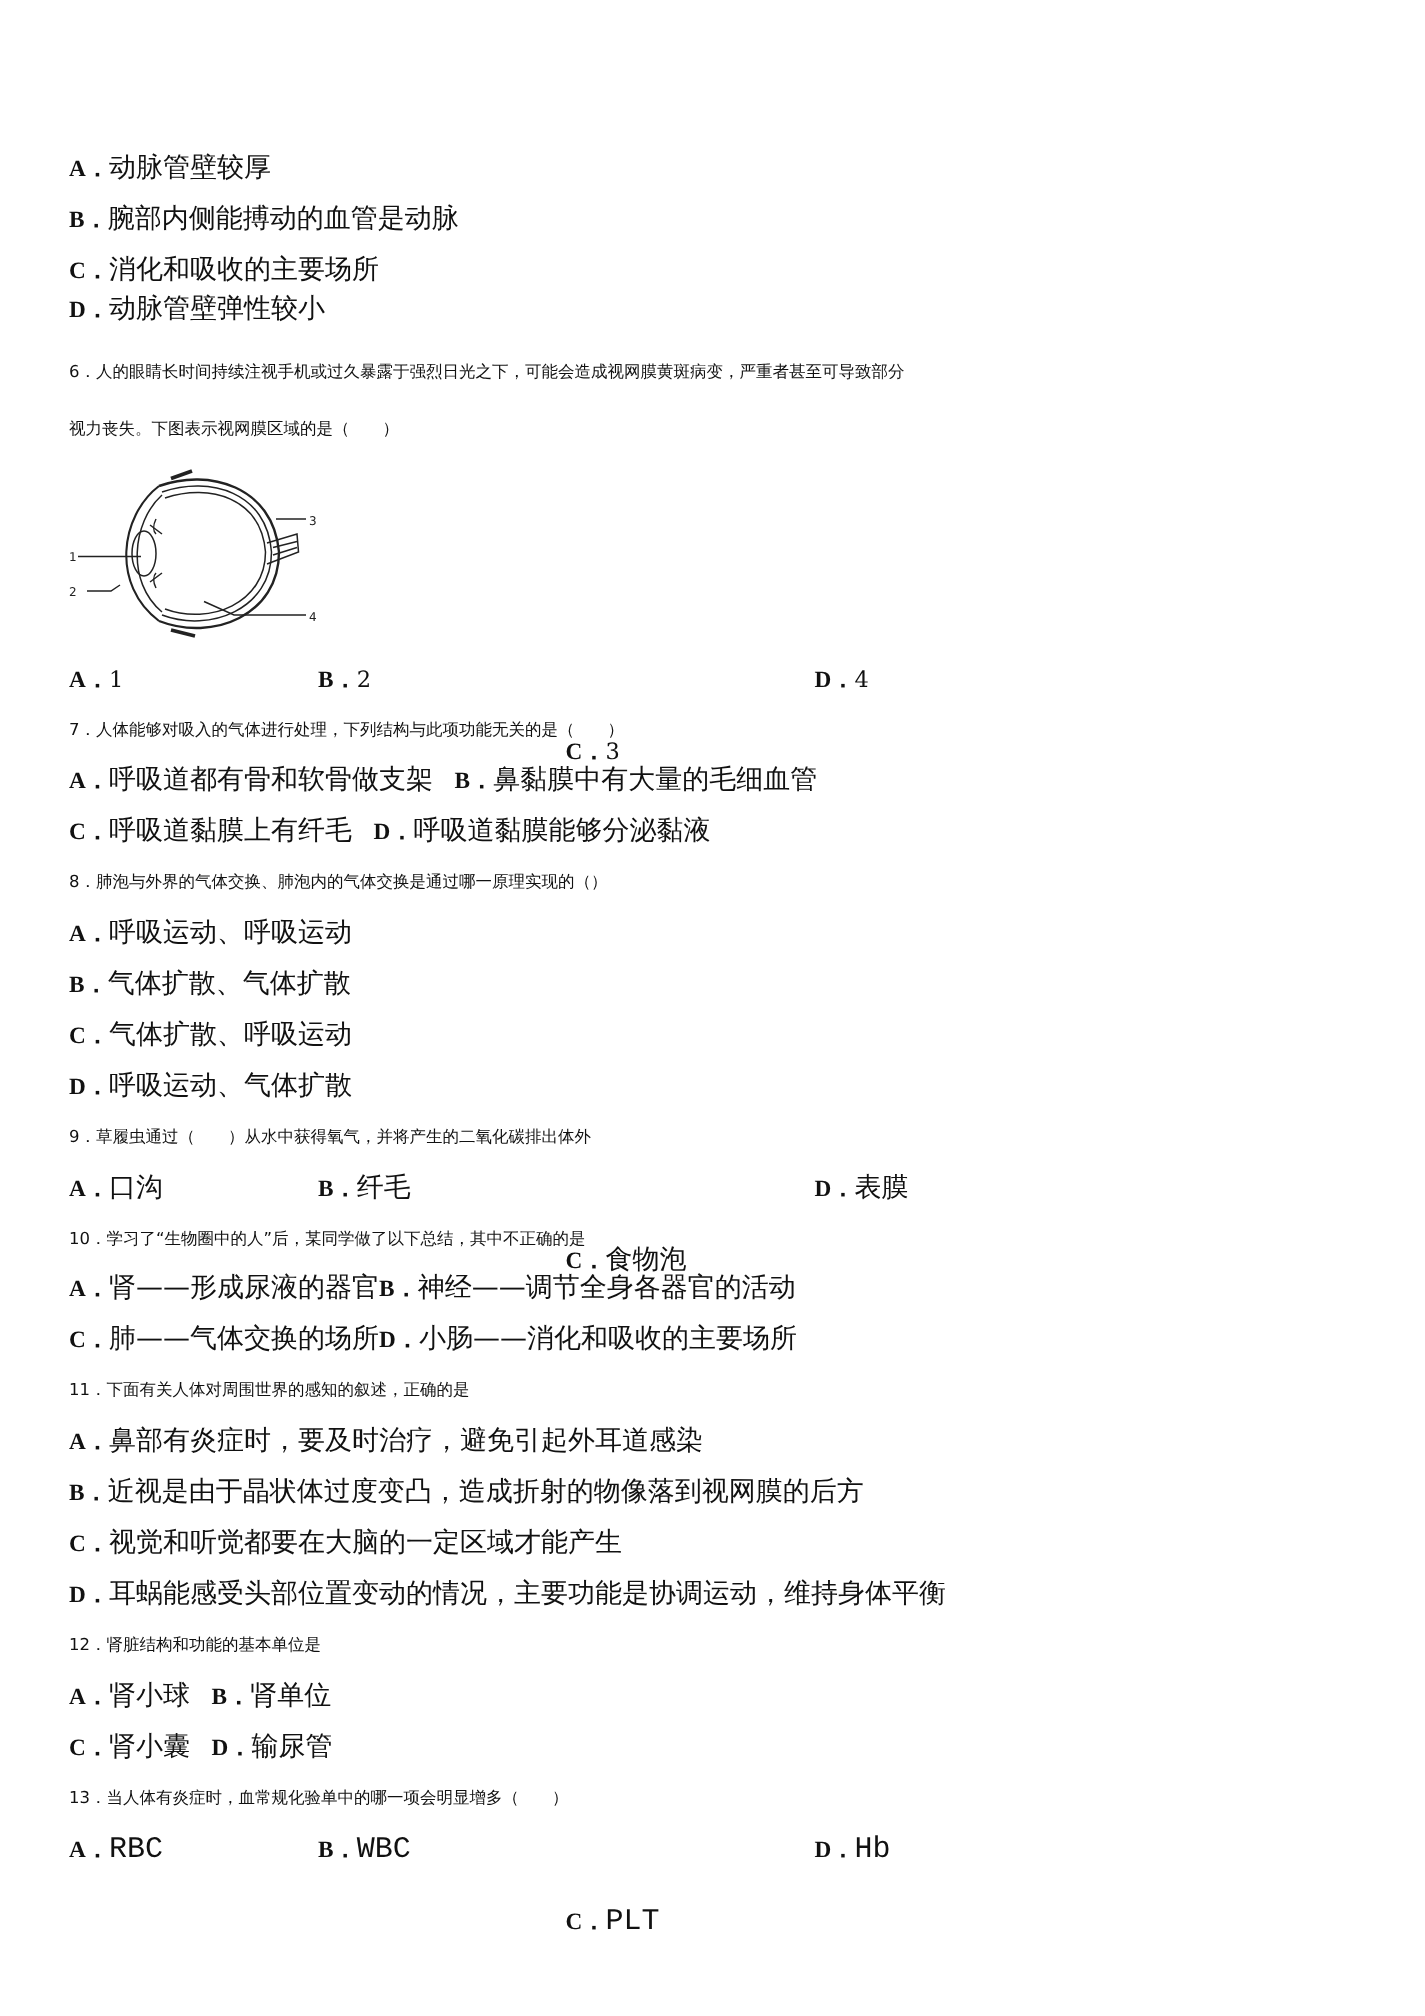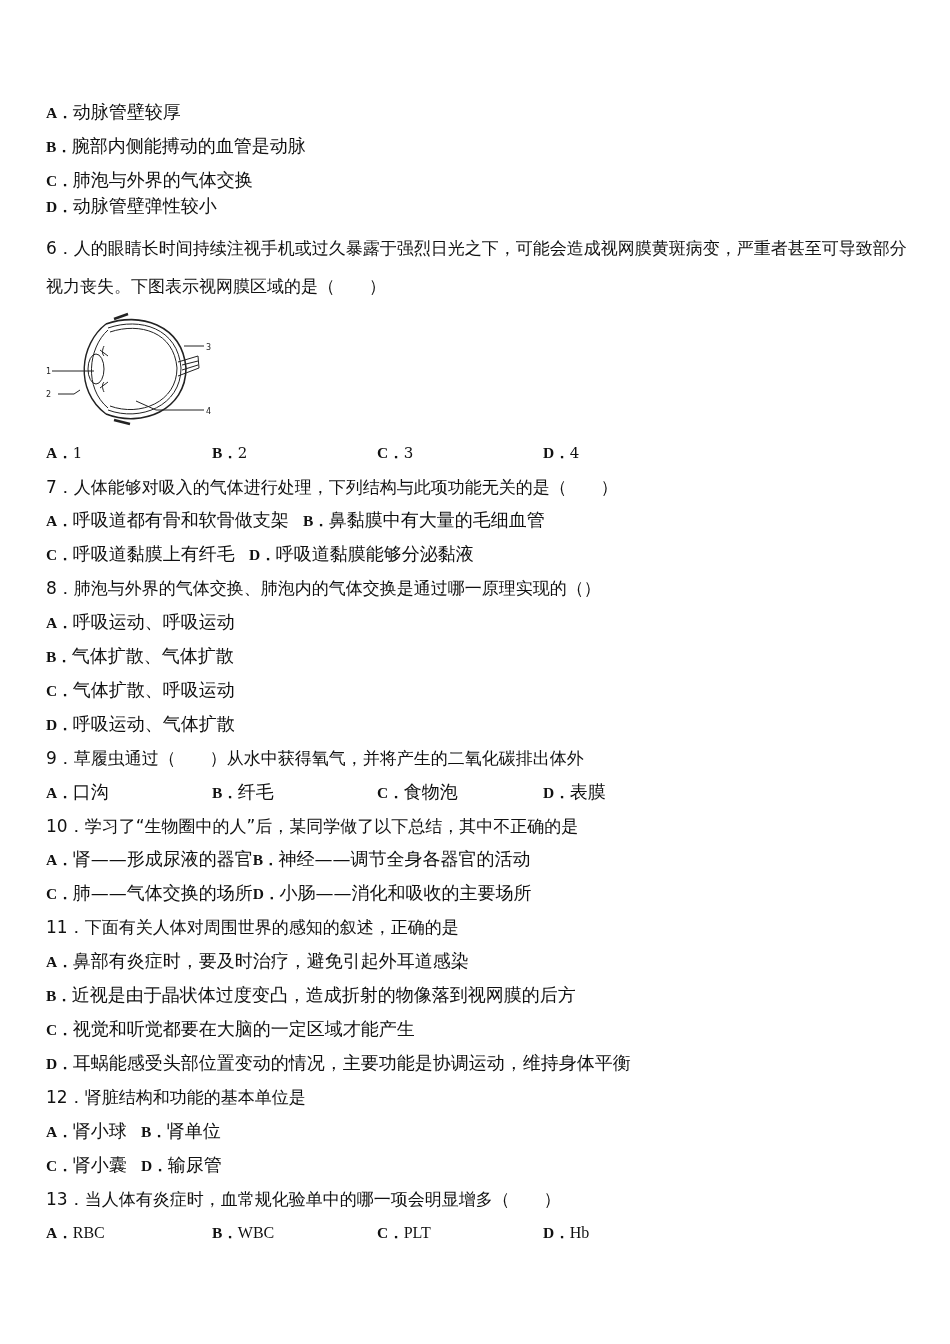--- a/index.html
+++ b/index.html
@@ -6,34 +6,34 @@
   body {
     width: 950px; height: 1344px; position: relative; overflow: hidden;
     font-family: "DejaVu Serif", "Liberation Serif", serif;
     color: #111111;
   }
   .line {
     position: absolute; left: 46px;
     font-size: 15px; line-height: 20px; white-space: nowrap;
   }
   .lbl { font-weight: bold; font-family: "Liberation Serif", "DejaVu Serif", serif; font-size: 15.5px; }
-  .q { font-family: "DejaVu Sans", "Liberation Sans", sans-serif; font-size: 17px; }
+  .q { font-family: "DejaVu Sans", "Liberation Sans", sans-serif; font-size: 11px; }
   .opt-text { font-family: "DejaVu Sans", "Liberation Sans", sans-serif; font-size: 18px; }
   .row4 { position: absolute; left: 46px; width: 860px; height: 20px; font-size: 15px; line-height: 20px; }
   .row4 .cell { position: absolute; top: 0; white-space: nowrap; }
-  .c0 { left: 0; } .c1 { left: 166px; } .c2 { left: 331px; } .c3 { left: 497px; }
-  .mono { font-family: Liberation Serif, serif; font-size: 16px; }
+  .c0 { left: 0; } .c1 { left: 166px; } .c2 { left: 331px; margin-top: 48px; } .c3 { left: 497px; }
+  .mono { font-family: Liberation Mono, monospace; font-size: 20px; }
   .figure { position: absolute; left: 44px; top: 310px; width: 178px; height: 118px; }
 </style>
 </head>
 <body>
 
 <div class="line" style="top:102px"><span class="lbl">A．</span><span class="opt-text">动脉管壁较厚</span></div>
 <div class="line" style="top:136px"><span class="lbl">B．</span><span class="opt-text">腕部内侧能搏动的血管是动脉</span></div>
-<div class="line" style="top:170px"><span class="lbl">C．</span><span class="opt-text">肺泡与外界的气体交换</span></div>
+<div class="line" style="top:170px"><span class="lbl">C．</span><span class="opt-text">消化和吸收的主要场所</span></div>
 <div class="line" style="top:196px"><span class="lbl">D．</span><span class="opt-text">动脉管壁弹性较小</span></div>
 
 <div class="line q" style="top:238px">6．人的眼睛长时间持续注视手机或过久暴露于强烈日光之下，可能会造成视网膜黄斑病变，严重者甚至可导致部分</div>
 <div class="line q" style="top:276px">视力丧失。下图表示视网膜区域的是（　　）</div>
 
 <div class="figure">
   <svg width="178" height="118" viewBox="0 0 178 118">
     <g fill="none" stroke="#222" stroke-width="1">
 
       <path d="M62 14 C 95 2, 138 14, 142 58 C 142 100, 98 118, 62 104" stroke-width="1.6"></path>

